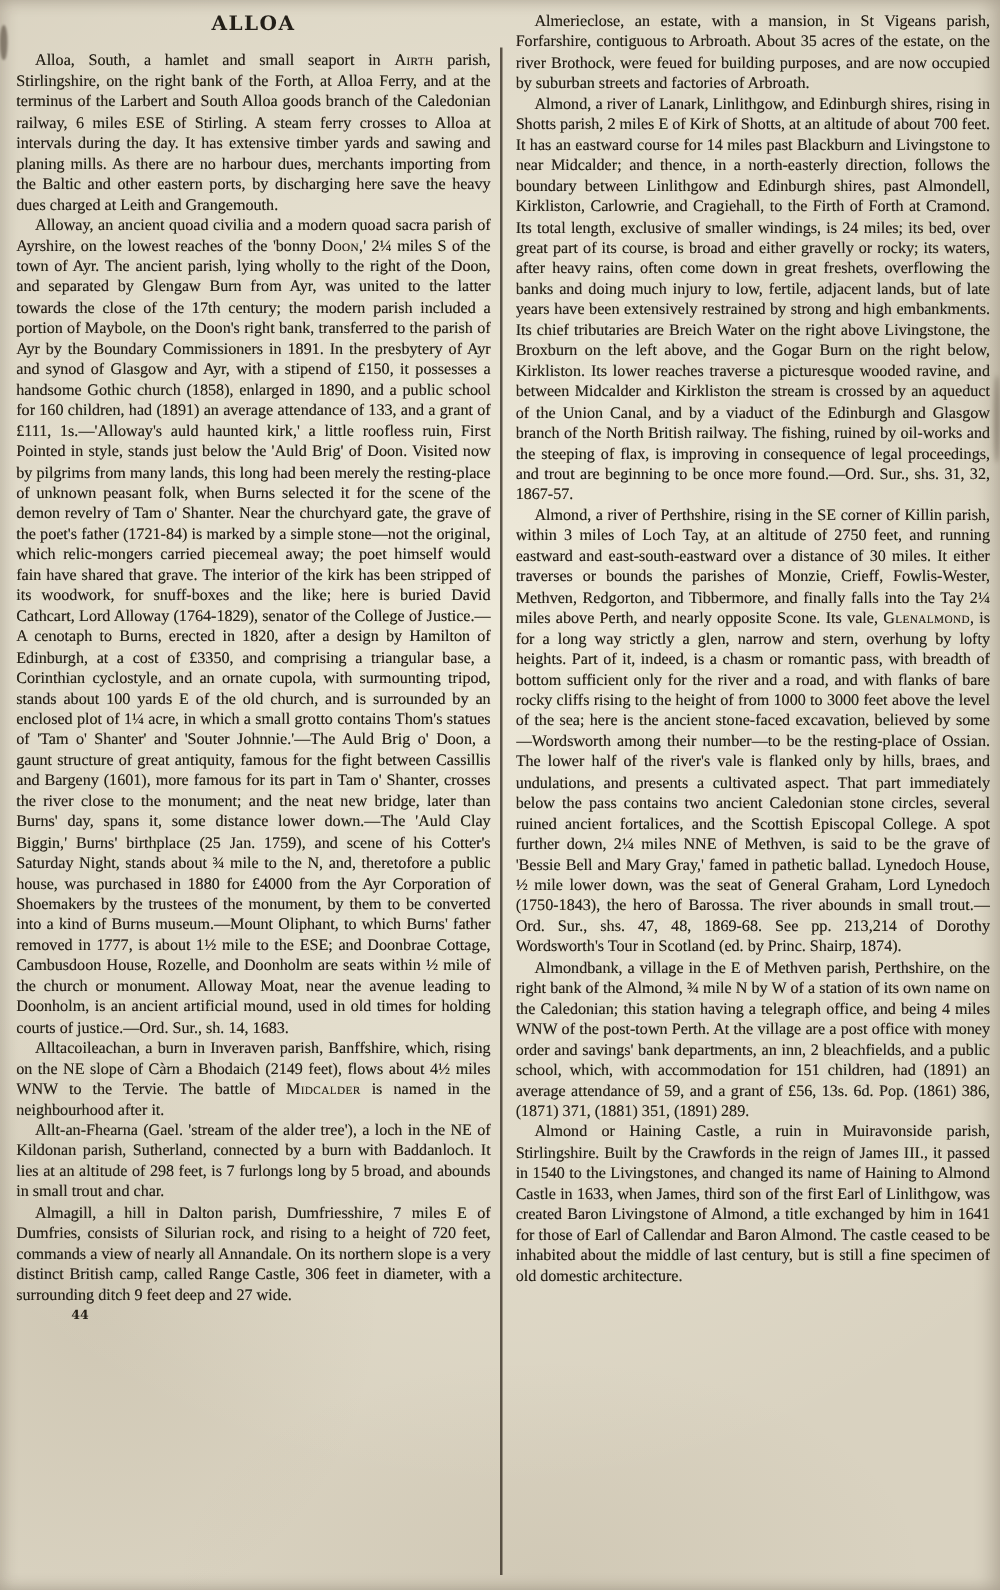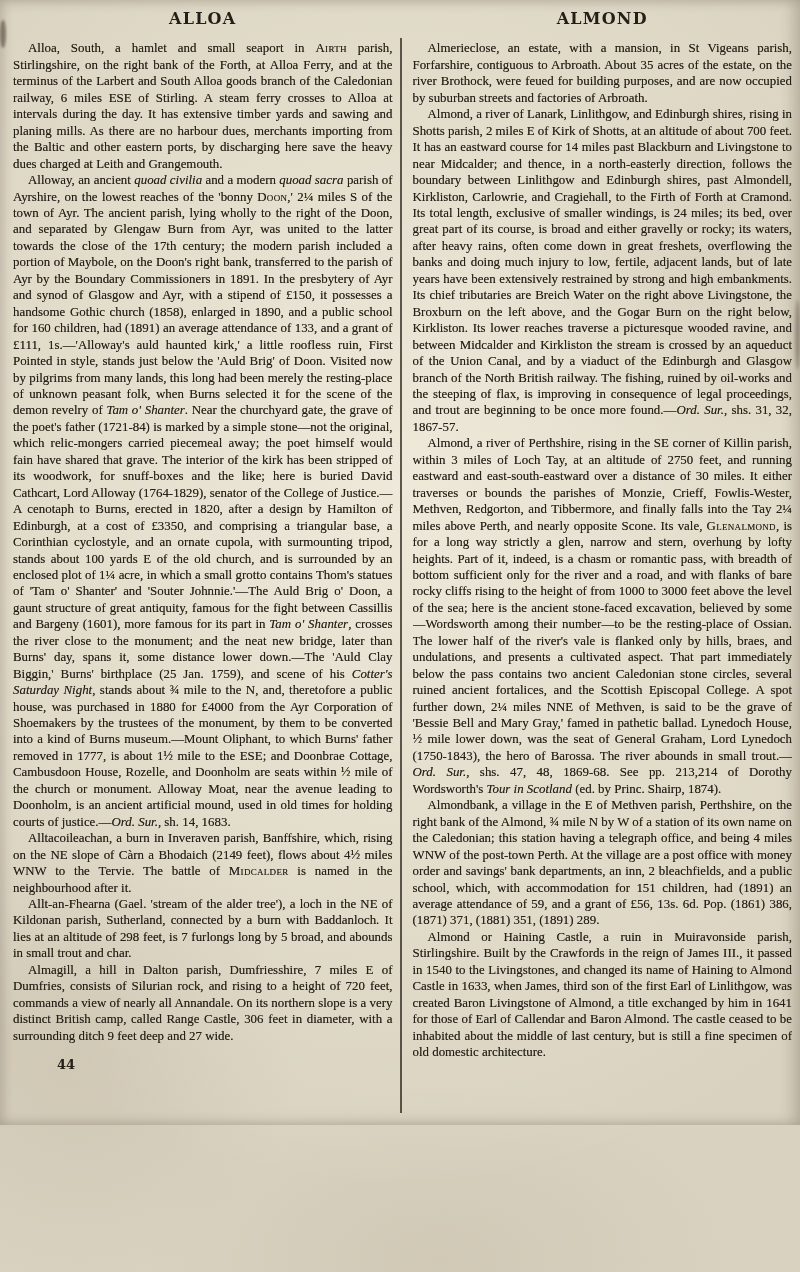--- a/index.html
+++ b/index.html
@@ -12,21 +12,21 @@
     background-image:
       radial-gradient(130% 90% at 50% 38%, rgba(255,252,238,0.55), rgba(255,252,238,0) 62%),
       radial-gradient(40% 28% at 10% 82%, rgba(135,120,92,0.12), rgba(135,120,92,0) 70%),
       radial-gradient(36% 22% at 88% 22%, rgba(135,120,92,0.14), rgba(135,120,92,0) 70%),
       radial-gradient(50% 18% at 55% 99%, rgba(135,120,92,0.10), rgba(135,120,92,0) 75%);
     font-family: "Liberation Serif", "DejaVu Serif", serif;
     color: #262118;
   }
   .page {
     position: relative;
-    width: 800px; height: 1125px;
+    width: 800px; height: 1272px;
     box-sizing: border-box;
     padding: 9px 8px 0 13px;
     display: flex;
     box-shadow: inset -7px 0 14px rgba(62,52,36,0.22), inset 5px 0 10px rgba(62,52,36,0.14);
   }
   .col {
     width: 383px;
     overflow: hidden;
     font-size: 12.9px;
     line-height: 16.45px;
@@ -42,27 +42,27 @@
     letter-spacing: 1.2px;
     color: #231f18;
   }
   .entry {
     margin: 0;
     text-align: justify;
     text-indent: 15px;
     text-shadow: 0 0 0.4px rgba(38,33,24,0.55);
   }
   .seg-b  { font-weight: 400; }
-  .seg-i  { font-style: italic; }
+  .seg-i  { }
   .seg-sc { font-variant: small-caps; letter-spacing: 0.3px; }
   .pagenum {
-    margin: 13px 0 0 44px;
+    margin: 1px 0 0 44px;
     font-family: "DejaVu Serif", "Liberation Serif", serif;
     font-weight: 700;
-    font-size: 13px;
+    font-size: 10px;
   }
   .divider {
     position: absolute;
     left: 400px; top: 38px; bottom: 12px;
     width: 2px;
     background: rgba(52,45,35,0.78);
   }
   .smudge-left {
     position: absolute;
     left: 0; top: 20px;
@@ -94,21 +94,20 @@
         <p class="entry"><span class="seg-b">Alloa, South,</span><span class="seg-t"> a hamlet and small seaport in </span><span class="seg-sc">Airth</span><span class="seg-t"> parish, Stirlingshire, on the right bank of the Forth, at Alloa Ferry, and at the terminus of the Larbert and South Alloa goods branch of the Caledonian railway, 6 miles ESE of Stirling. A steam ferry crosses to Alloa at intervals during the day. It has extensive timber yards and sawing and planing mills. As there are no harbour dues, merchants importing from the Baltic and other eastern ports, by discharging here save the heavy dues charged at Leith and Grangemouth.</span></p>
         <p class="entry"><span class="seg-b">Alloway,</span><span class="seg-t"> an ancient </span><span class="seg-i">quoad civilia</span><span class="seg-t"> and a modern </span><span class="seg-i">quoad sacra</span><span class="seg-t"> parish of Ayrshire, on the lowest reaches of the 'bonny </span><span class="seg-sc">Doon</span><span class="seg-t">,' 2¼ miles S of the town of Ayr. The ancient parish, lying wholly to the right of the Doon, and separated by Glengaw Burn from Ayr, was united to the latter towards the close of the 17th century; the modern parish included a portion of Maybole, on the Doon's right bank, transferred to the parish of Ayr by the Boundary Commissioners in 1891. In the presbytery of Ayr and synod of Glasgow and Ayr, with a stipend of £150, it possesses a handsome Gothic church (1858), enlarged in 1890, and a public school for 160 children, had (1891) an average attendance of 133, and a grant of £111, 1s.—'Alloway's auld haunted kirk,' a little roofless ruin, First Pointed in style, stands just below the 'Auld Brig' of Doon. Visited now by pilgrims from many lands, this long had been merely the resting-place of unknown peasant folk, when Burns selected it for the scene of the demon revelry of </span><span class="seg-i">Tam o' Shanter</span><span class="seg-t">. Near the churchyard gate, the grave of the poet's father (1721-84) is marked by a simple stone—not the original, which relic-mongers carried piecemeal away; the poet himself would fain have shared that grave. The interior of the kirk has been stripped of its woodwork, for snuff-boxes and the like; here is buried David Cathcart, Lord Alloway (1764-1829), senator of the College of Justice.—A cenotaph to Burns, erected in 1820, after a design by Hamilton of Edinburgh, at a cost of £3350, and comprising a triangular base, a Corinthian cyclostyle, and an ornate cupola, with surmounting tripod, stands about 100 yards E of the old church, and is surrounded by an enclosed plot of 1¼ acre, in which a small grotto contains Thom's statues of 'Tam o' Shanter' and 'Souter Johnnie.'—The Auld Brig o' Doon, a gaunt structure of great antiquity, famous for the fight between Cassillis and Bargeny (1601), more famous for its part in </span><span class="seg-i">Tam o' Shanter</span><span class="seg-t">, crosses the river close to the monument; and the neat new bridge, later than Burns' day, spans it, some distance lower down.—The 'Auld Clay Biggin,' Burns' birthplace (25 Jan. 1759), and scene of his </span><span class="seg-i">Cotter's Saturday Night</span><span class="seg-t">, stands about ¾ mile to the N, and, theretofore a public house, was purchased in 1880 for £4000 from the Ayr Corporation of Shoemakers by the trustees of the monument, by them to be converted into a kind of Burns museum.—Mount Oliphant, to which Burns' father removed in 1777, is about 1½ mile to the ESE; and Doonbrae Cottage, Cambusdoon House, Rozelle, and Doonholm are seats within ½ mile of the church or monument. Alloway Moat, near the avenue leading to Doonholm, is an ancient artificial mound, used in old times for holding courts of justice.—</span><span class="seg-i">Ord. Sur.</span><span class="seg-t">, sh. 14, 1683.</span></p>
         <p class="entry"><span class="seg-b">Alltacoileachan,</span><span class="seg-t"> a burn in Inveraven parish, Banffshire, which, rising on the NE slope of Càrn a Bhodaich (2149 feet), flows about 4½ miles WNW to the Tervie. The battle of </span><span class="seg-sc">Midcalder</span><span class="seg-t"> is named in the neighbourhood after it.</span></p>
         <p class="entry"><span class="seg-b">Allt-an-Fhearna</span><span class="seg-t"> (Gael. 'stream of the alder tree'), a loch in the NE of Kildonan parish, Sutherland, connected by a burn with Baddanloch. It lies at an altitude of 298 feet, is 7 furlongs long by 5 broad, and abounds in small trout and char.</span></p>
         <p class="entry"><span class="seg-b">Almagill,</span><span class="seg-t"> a hill in Dalton parish, Dumfriesshire, 7 miles E of Dumfries, consists of Silurian rock, and rising to a height of 720 feet, commands a view of nearly all Annandale. On its northern slope is a very distinct British camp, called Range Castle, 306 feet in diameter, with a surrounding ditch 9 feet deep and 27 wide.</span></p>
       </div>
     <div class="pagenum">44</div>
   </div>
 
   <div class="col col-right">
-    <h2 class="colhead">ALMOND</h2>
     <div>
         <p class="entry"><span class="seg-b">Almerieclose,</span><span class="seg-t"> an estate, with a mansion, in St Vigeans parish, Forfarshire, contiguous to Arbroath. About 35 acres of the estate, on the river Brothock, were feued for building purposes, and are now occupied by suburban streets and factories of Arbroath.</span></p>
         <p class="entry"><span class="seg-b">Almond,</span><span class="seg-t"> a river of Lanark, Linlithgow, and Edinburgh shires, rising in Shotts parish, 2 miles E of Kirk of Shotts, at an altitude of about 700 feet. It has an eastward course for 14 miles past Blackburn and Livingstone to near Midcalder; and thence, in a north-easterly direction, follows the boundary between Linlithgow and Edinburgh shires, past Almondell, Kirkliston, Carlowrie, and Cragiehall, to the Firth of Forth at Cramond. Its total length, exclusive of smaller windings, is 24 miles; its bed, over great part of its course, is broad and either gravelly or rocky; its waters, after heavy rains, often come down in great freshets, overflowing the banks and doing much injury to low, fertile, adjacent lands, but of late years have been extensively restrained by strong and high embankments. Its chief tributaries are Breich Water on the right above Livingstone, the Broxburn on the left above, and the Gogar Burn on the right below, Kirkliston. Its lower reaches traverse a picturesque wooded ravine, and between Midcalder and Kirkliston the stream is crossed by an aqueduct of the Union Canal, and by a viaduct of the Edinburgh and Glasgow branch of the North British railway. The fishing, ruined by oil-works and the steeping of flax, is improving in consequence of legal proceedings, and trout are beginning to be once more found.—</span><span class="seg-i">Ord. Sur.</span><span class="seg-t">, shs. 31, 32, 1867-57.</span></p>
         <p class="entry"><span class="seg-b">Almond,</span><span class="seg-t"> a river of Perthshire, rising in the SE corner of Killin parish, within 3 miles of Loch Tay, at an altitude of 2750 feet, and running eastward and east-south-eastward over a distance of 30 miles. It either traverses or bounds the parishes of Monzie, Crieff, Fowlis-Wester, Methven, Redgorton, and Tibbermore, and finally falls into the Tay 2¼ miles above Perth, and nearly opposite Scone. Its vale, </span><span class="seg-sc">Glenalmond</span><span class="seg-t">, is for a long way strictly a glen, narrow and stern, overhung by lofty heights. Part of it, indeed, is a chasm or romantic pass, with breadth of bottom sufficient only for the river and a road, and with flanks of bare rocky cliffs rising to the height of from 1000 to 3000 feet above the level of the sea; here is the ancient stone-faced excavation, believed by some—Wordsworth among their number—to be the resting-place of Ossian. The lower half of the river's vale is flanked only by hills, braes, and undulations, and presents a cultivated aspect. That part immediately below the pass contains two ancient Caledonian stone circles, several ruined ancient fortalices, and the Scottish Episcopal College. A spot further down, 2¼ miles NNE of Methven, is said to be the grave of 'Bessie Bell and Mary Gray,' famed in pathetic ballad. Lynedoch House, ½ mile lower down, was the seat of General Graham, Lord Lynedoch (1750-1843), the hero of Barossa. The river abounds in small trout.—</span><span class="seg-i">Ord. Sur.</span><span class="seg-t">, shs. 47, 48, 1869-68. See pp. 213,214 of Dorothy Wordsworth's </span><span class="seg-i">Tour in Scotland</span><span class="seg-t"> (ed. by Princ. Shairp, 1874).</span></p>
         <p class="entry"><span class="seg-b">Almondbank,</span><span class="seg-t"> a village in the E of Methven parish, Perthshire, on the right bank of the Almond, ¾ mile N by W of a station of its own name on the Caledonian; this station having a telegraph office, and being 4 miles WNW of the post-town Perth. At the village are a post office with money order and savings' bank departments, an inn, 2 bleachfields, and a public school, which, with accommodation for 151 children, had (1891) an average attendance of 59, and a grant of £56, 13s. 6d. Pop. (1861) 386, (1871) 371, (1881) 351, (1891) 289.</span></p>
         <p class="entry"><span class="seg-b">Almond or Haining Castle,</span><span class="seg-t"> a ruin in Muiravonside parish, Stirlingshire. Built by the Crawfords in the reign of James III., it passed in 1540 to the Livingstones, and changed its name of Haining to Almond Castle in 1633, when James, third son of the first Earl of Linlithgow, was created Baron Livingstone of Almond, a title exchanged by him in 1641 for those of Earl of Callendar and Baron Almond. The castle ceased to be inhabited about the middle of last century, but is still a fine specimen of old domestic architecture.</span></p>
       </div>
   </div>
 </div>
 

